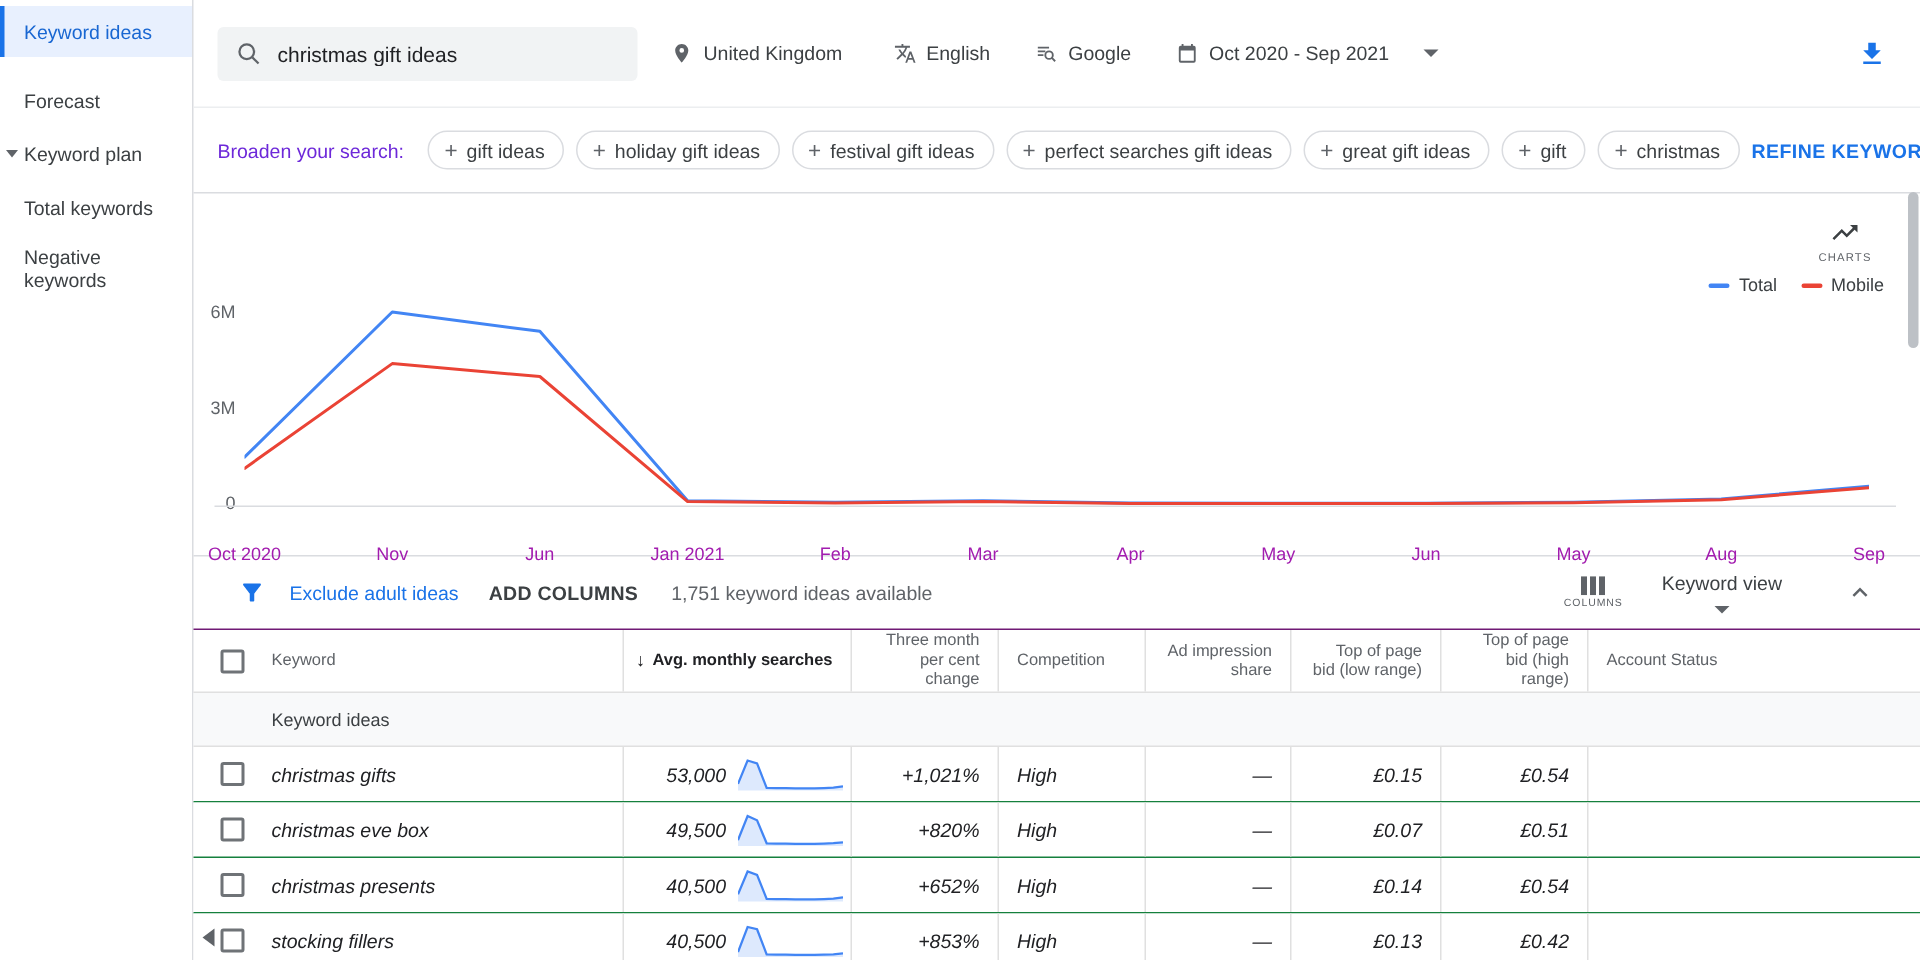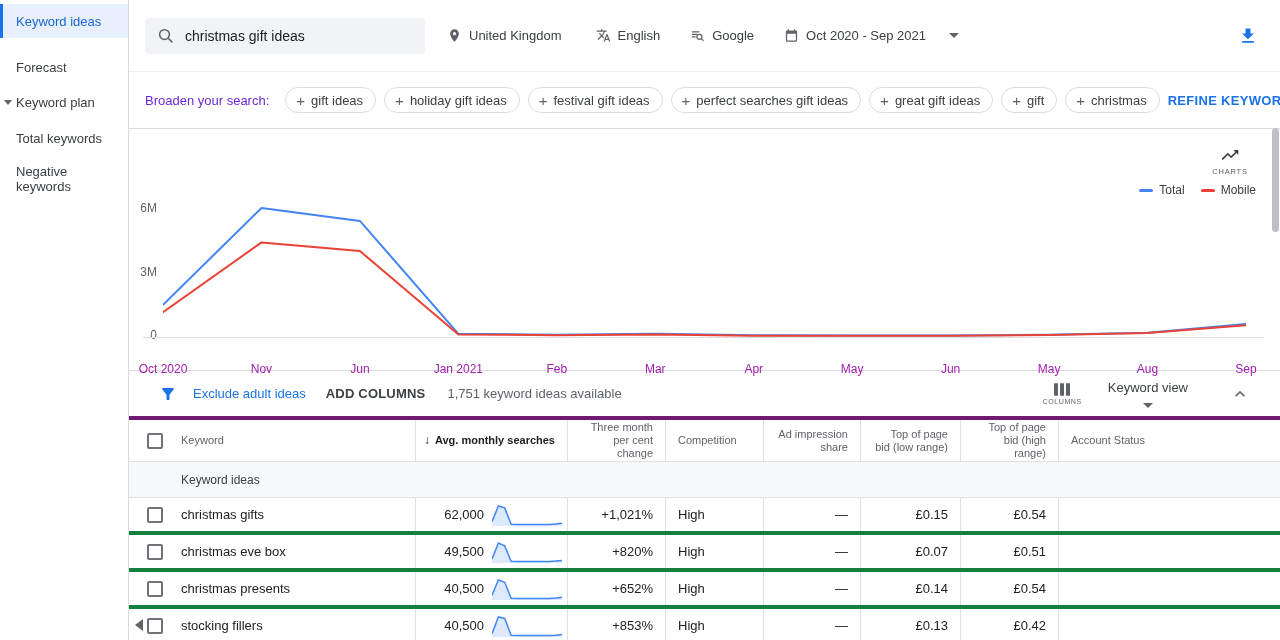--- a/index.html
+++ b/index.html
@@ -63,21 +63,21 @@
   .y-label { position: absolute; left: 2px; width: 26px; text-align: right;
     font-size: 12px; color: #5f6368; }
   .axis-line { position: absolute; left: 14px; right: 16px; top: 208px;
     border-top: 1px solid #dadce0; }
   #chart-svg { position: absolute; left: 34px; top: 75px; }
   #x-labels { position: absolute; left: 34px; top: 213px; width: 1083px; height: 16px; }
   .x-label { position: absolute; top: 0; transform: translateX(-50%); font-size: 12px;
     color: #a21caf; white-space: nowrap; margin-top: 20px; }
 
   
-  .filter-bar { height: 50px; border-top: 1px solid #dadce0; border-bottom: 4px solid #701a75;
+  .filter-bar { height: 50px; border-top: 1px solid #dadce0; border-bottom: 1px solid #701a75;
     display: flex; align-items: center; padding: 0 16px; }
   .funnel { margin-left: 14px; cursor: pointer; }
   .exclude-link { color: #1a73e8; font-size: 13px; margin-left: 16px; cursor: pointer; }
   .add-filter { color: #3c4043; font-size: 13px; font-weight: bold; letter-spacing: .2px;
     margin-left: 20px; cursor: pointer; }
   .idea-count { color: #5f6368; font-size: 13px; margin-left: 22px; }
   .columns-btn { margin-left: auto; display: flex; flex-direction: column; align-items: center;
     cursor: pointer; }
   .columns-btn .lbl { font-size: 7px; letter-spacing: .6px; color: #5f6368; margin-top: 2px; }
   .view-select { display: flex; align-items: center; gap: 8px; font-size: 13px; color: #3c4043;
@@ -92,21 +92,21 @@
     font-size: 11px; color: #5f6368; line-height: 13px; }
   .th.num { justify-content: flex-end; text-align: right; }
   .th.bl, .tcell.bl { border-left: 1px solid #e0e0e0; }
   .th-avg { font-weight: bold; color: #202124; gap: 5px; white-space: nowrap; }
   .sort-arrow { font-size: 12px; color: #202124; }
   .cbx { width: 16px; height: 16px; border: 2px solid #6f7377; border-radius: 2px;
     cursor: pointer; background: #fff; }
   .cb-cell { display: flex; align-items: center; justify-content: center; height: 100%; }
   .section-row { height: 36px; background: #f8f9fa; border-bottom: 1px solid #e0e0e0;
     display: flex; align-items: center; padding-left: 52px; font-size: 12px; color: #3c4043; }
-  .trow { height: 37px; border-bottom: 4px solid #15803d; background: #fff; }
+  .trow { height: 37px; border-bottom: 1px solid #15803d; background: #fff; font-style: italic; }
   .tcell { display: flex; align-items: center; height: 100%; padding: 0 12px;
     font-size: 13px; color: #202124; }
   .tcell.num { justify-content: flex-end; }
   .avg-cell { gap: 8px; padding-right: 5px; }
   .avg-num { flex: 1; text-align: right; }
 
   
   .v-scroll-thumb { position: absolute; left: 1272px; top: 128px; width: 7px; height: 104px;
     background: #bdc1c6; border-radius: 4px; cursor: pointer; }
   .h-scroll-arrow { position: absolute; left: 135px; top: 619px; width: 0; height: 0;
@@ -328,21 +328,21 @@
   <div class="section-row">
     <span>Keyword ideas</span>
   </div>
 
   <div class="trow">
     <div class="cb-cell">
         <span class="cbx"></span>
       </div>
     <div class="tcell" style="padding-left:0">christmas gifts</div>
     <div class="tcell bl avg-cell">
-      <span class="avg-num">62,000</span>
+      <span class="avg-num">53,000</span>
       <svg class="spark" width="70" height="26" viewBox="0 0 70 26">
           <path d="M0,24 L0.0,19.6 L6.4,4.0 L12.7,5.9 L19.1,22.2 L25.5,22.4 L31.8,22.4 L38.2,22.6 L44.5,22.6 L50.9,22.6 L57.3,22.4 L63.6,22.1 L70.0,21.3 L70,24 Z" fill="rgba(66,133,244,0.18)"></path>
           <polyline points="0.0,19.6 6.4,4.0 12.7,5.9 19.1,22.2 25.5,22.4 31.8,22.4 38.2,22.6 44.5,22.6 50.9,22.6 57.3,22.4 63.6,22.1 70.0,21.3" fill="none" stroke="#4285f4" stroke-width="1.5"></polyline>
         </svg>
     </div>
     <div class="tcell num bl">+1,021%</div>
     <div class="tcell bl">High</div>
     <div class="tcell num bl">—</div>
     <div class="tcell num bl">£0.15</div>
     <div class="tcell num bl">£0.54</div>

